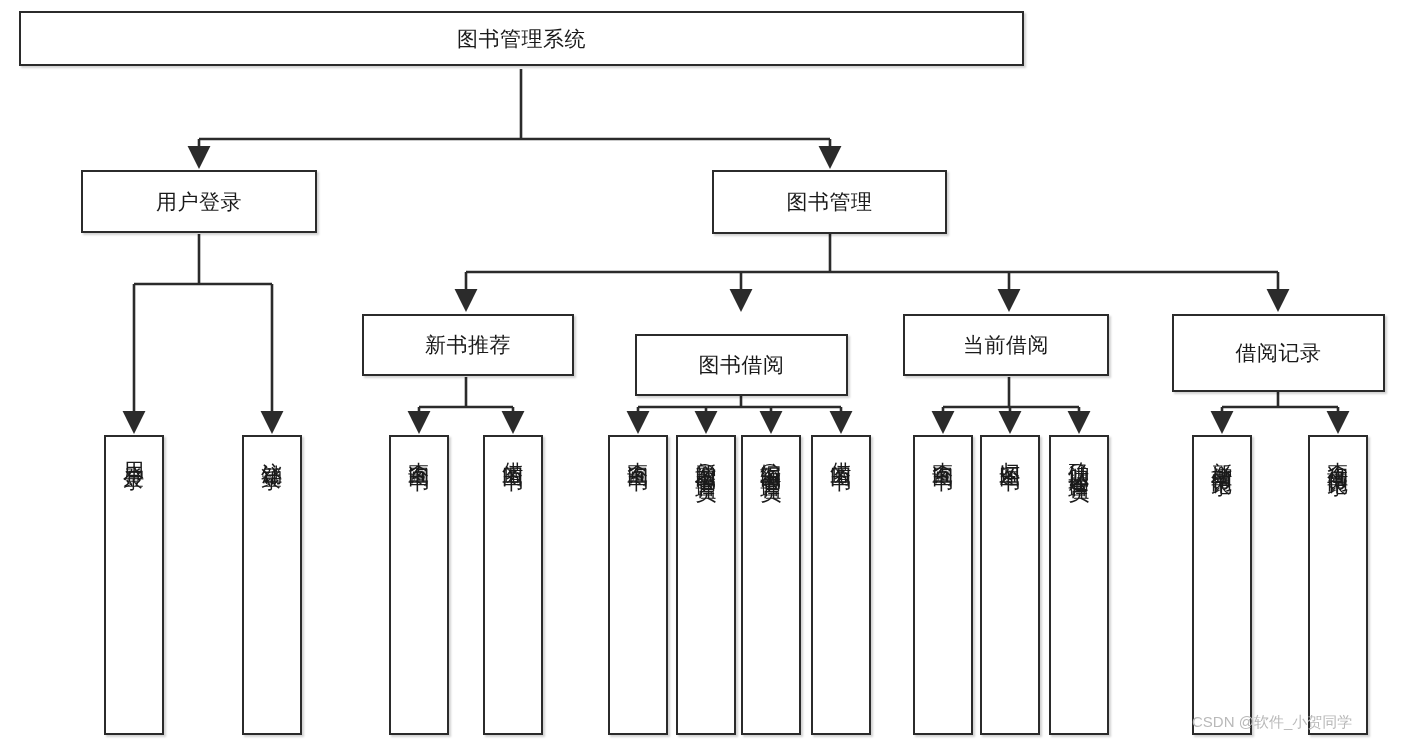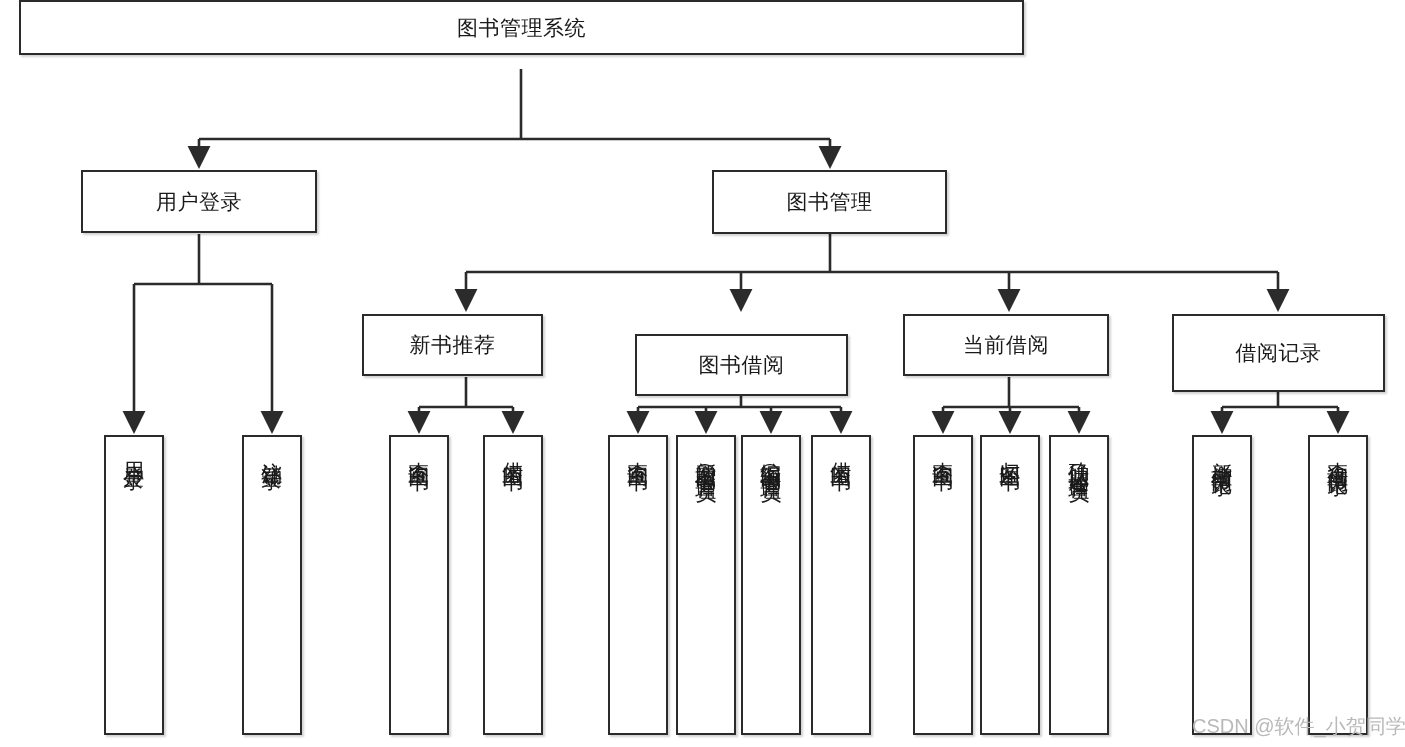--- a/index.html
+++ b/index.html
@@ -54,21 +54,21 @@
   .node.vertical .label {
     writing-mode: vertical-rl;
     text-orientation: upright;
     font-size: 21px;
     letter-spacing: 3px;
     white-space: nowrap;
   }
   .watermark {
     position: absolute;
     color: #b9b9b9;
-    font-size: 20px;
+    font-size: 15px;
     white-space: nowrap;
     pointer-events: none;
   }
 </style>
 </head>
 <body>
 
 <div id="diagram-root">
 
   <svg id="wires" viewBox="0 0 1405 747" xmlns="http://www.w3.org/2000/svg">
@@ -114,32 +114,32 @@
       <path d="M 1010 407 L 1010 430" marker-end="url(#arrow)"></path>
       <path d="M 1079 407 L 1079 430" marker-end="url(#arrow)"></path>
 
       <path d="M 1278 377 L 1278 407"></path>
       <path d="M 1222 407 L 1338 407"></path>
       <path d="M 1222 407 L 1222 430" marker-end="url(#arrow)"></path>
       <path d="M 1338 407 L 1338 430" marker-end="url(#arrow)"></path>
     </g>
   </svg>
 
-  <div class="node root horizontal" style="left:19px; top:0; width:1005px; height:55px;">
+  <div class="node root horizontal" style="left:19px; top:11px; width:1005px; height:55px;">
     <span class="label">图书管理系统</span>
   </div>
 
   <div class="node horizontal" style="left:81px; top:170px; width:236px; height:63px;">
     <span class="label">用户登录</span>
   </div>
   <div class="node horizontal" style="left:712px; top:170px; width:235px; height:64px;">
     <span class="label">图书管理</span>
   </div>
 
-  <div class="node horizontal" style="left:362px; top:314px; width:181px; height:62px;">
+  <div class="node horizontal" style="left:362px; top:314px; width:212px; height:62px;">
     <span class="label">新书推荐</span>
   </div>
   <div class="node horizontal" style="left:635px; top:314px; width:213px; height:62px;margin-top:20px;">
     <span class="label">图书借阅</span>
   </div>
   <div class="node horizontal" style="left:903px; top:314px; width:206px; height:62px;">
     <span class="label">当前借阅</span>
   </div>
   <div class="node horizontal" style="left:1172px; top:314px; width:213px; height:78px;">
     <span class="label">借阅记录</span>

